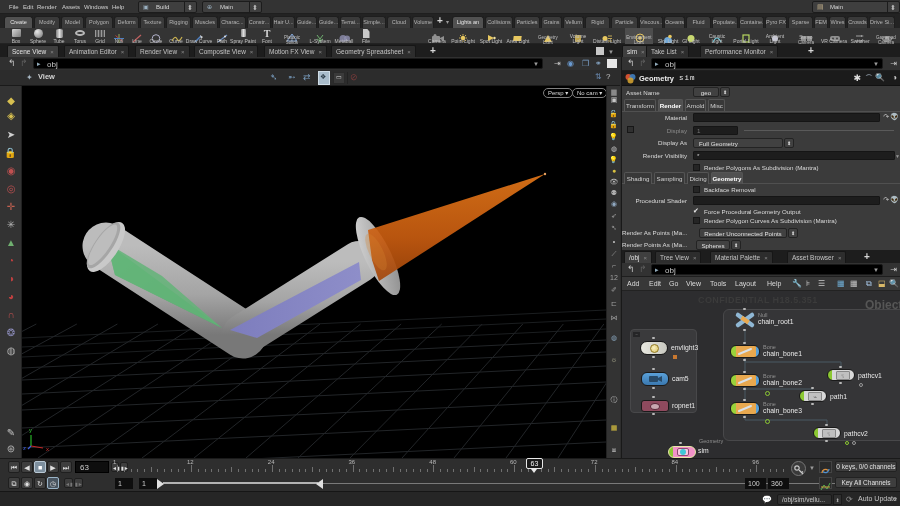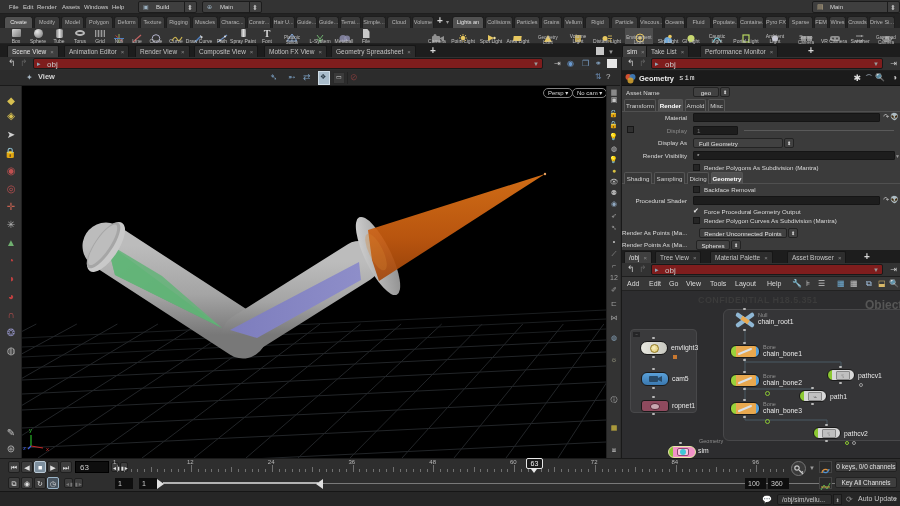--- a/index.html
+++ b/index.html
@@ -21,21 +21,21 @@
 .tool .lbl { position:absolute; bottom:0px; width:100%; color:#c0c0c0; font-size:5px; line-height:5px; }
 .tool .ic { position:absolute; top:1px; left:50%; margin-left:-5px; width:10px; height:9px; }
 
 .ptabbar { position:absolute; height:13px; background:#1d1d1d; z-index:5; }
 .ptab { position:absolute; top:1px; height:12px; background:#2d2d2d; border:1px solid #161616; border-bottom:none; color:#c4c4c4; font-size:6.5px; line-height:11px; padding:0 4px; border-radius:2px 2px 0 0; }
 .ptab.sel { background:#3f3f3f; color:#e2e2e2; }
 .ptab .x { color:#8a8a8a; margin-left:4px; font-size:6px; }
 .plus { position:absolute; color:#d8d8d8; font-size:10px; font-weight:bold; top:1px; }
 
 .navrow { position:absolute; height:14px; background:#303030; border-bottom:1px solid #1e1e1e; }
-.navinput { position:absolute; background:#7f1d1d; border:1px solid #191919; border-radius:2px; color:#c8c8c8; font-size:8px; }
+.navinput { position:absolute; background:#000000; border:1px solid #191919; border-radius:2px; color:#c8c8c8; font-size:8px; }
 .arrowbtn { position:absolute; color:#c8c8c8; font-size:9px; top:1px; }
 .arrowbtn.dis { color:#5f5f5f; }
 
 #viewport { left:22px; top:86px; width:584px; height:372px; background:#000; overflow:hidden; }
 #vtoolbar { left:0px; top:70px; width:620px; height:16px; background:#2c2c2c; border-bottom:1px solid #1a1a1a; }
 .lstrip { left:0; top:86px; width:22px; height:372px; background:#333333; border-right:1px solid #222; }
 .rstrip { left:606px; top:86px; width:14px; height:372px; background:#333333; border-left:1px solid #222; }
 .pill { position:absolute; white-space:nowrap; border:1px solid #808080; border-radius:6px; color:#d8d8d8; font-size:6px; background:rgba(0,0,0,.65); height:10px; line-height:9px; padding:0 4px; }
 
 #rpanel { left:621px; top:44px; width:279px; height:414px; background:#3b3b3b; border-left:1px solid #191919; }

